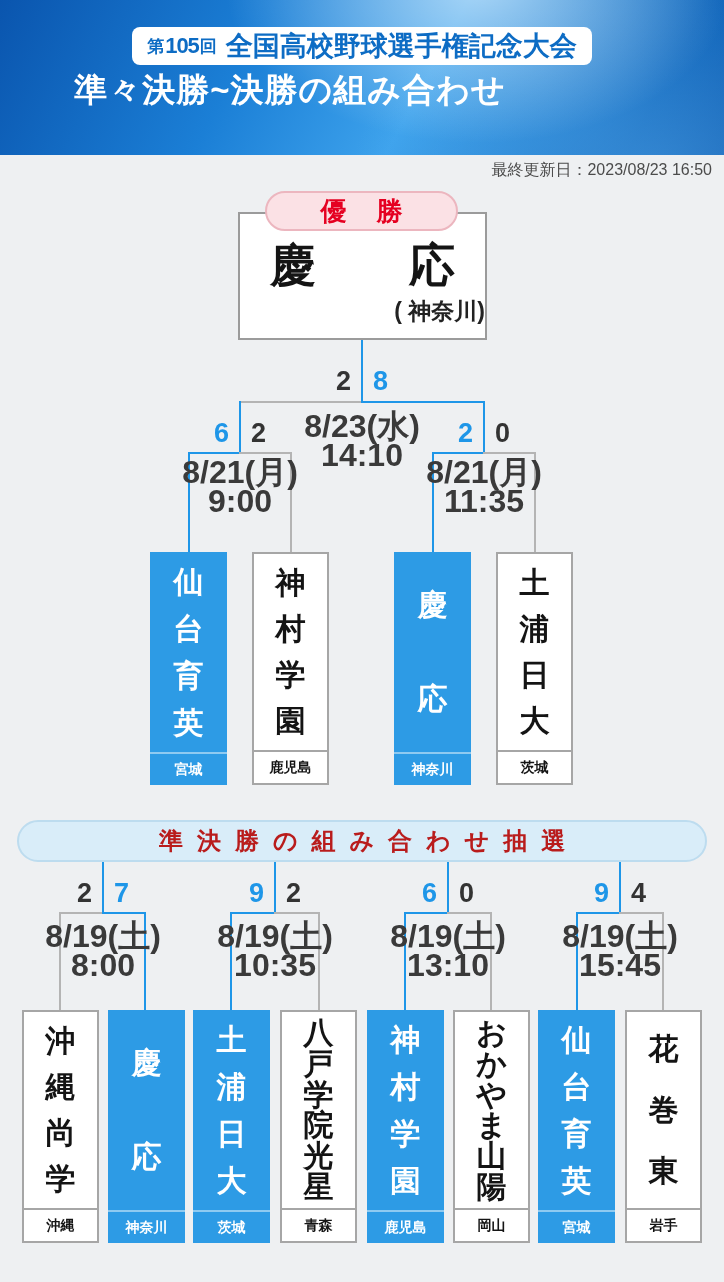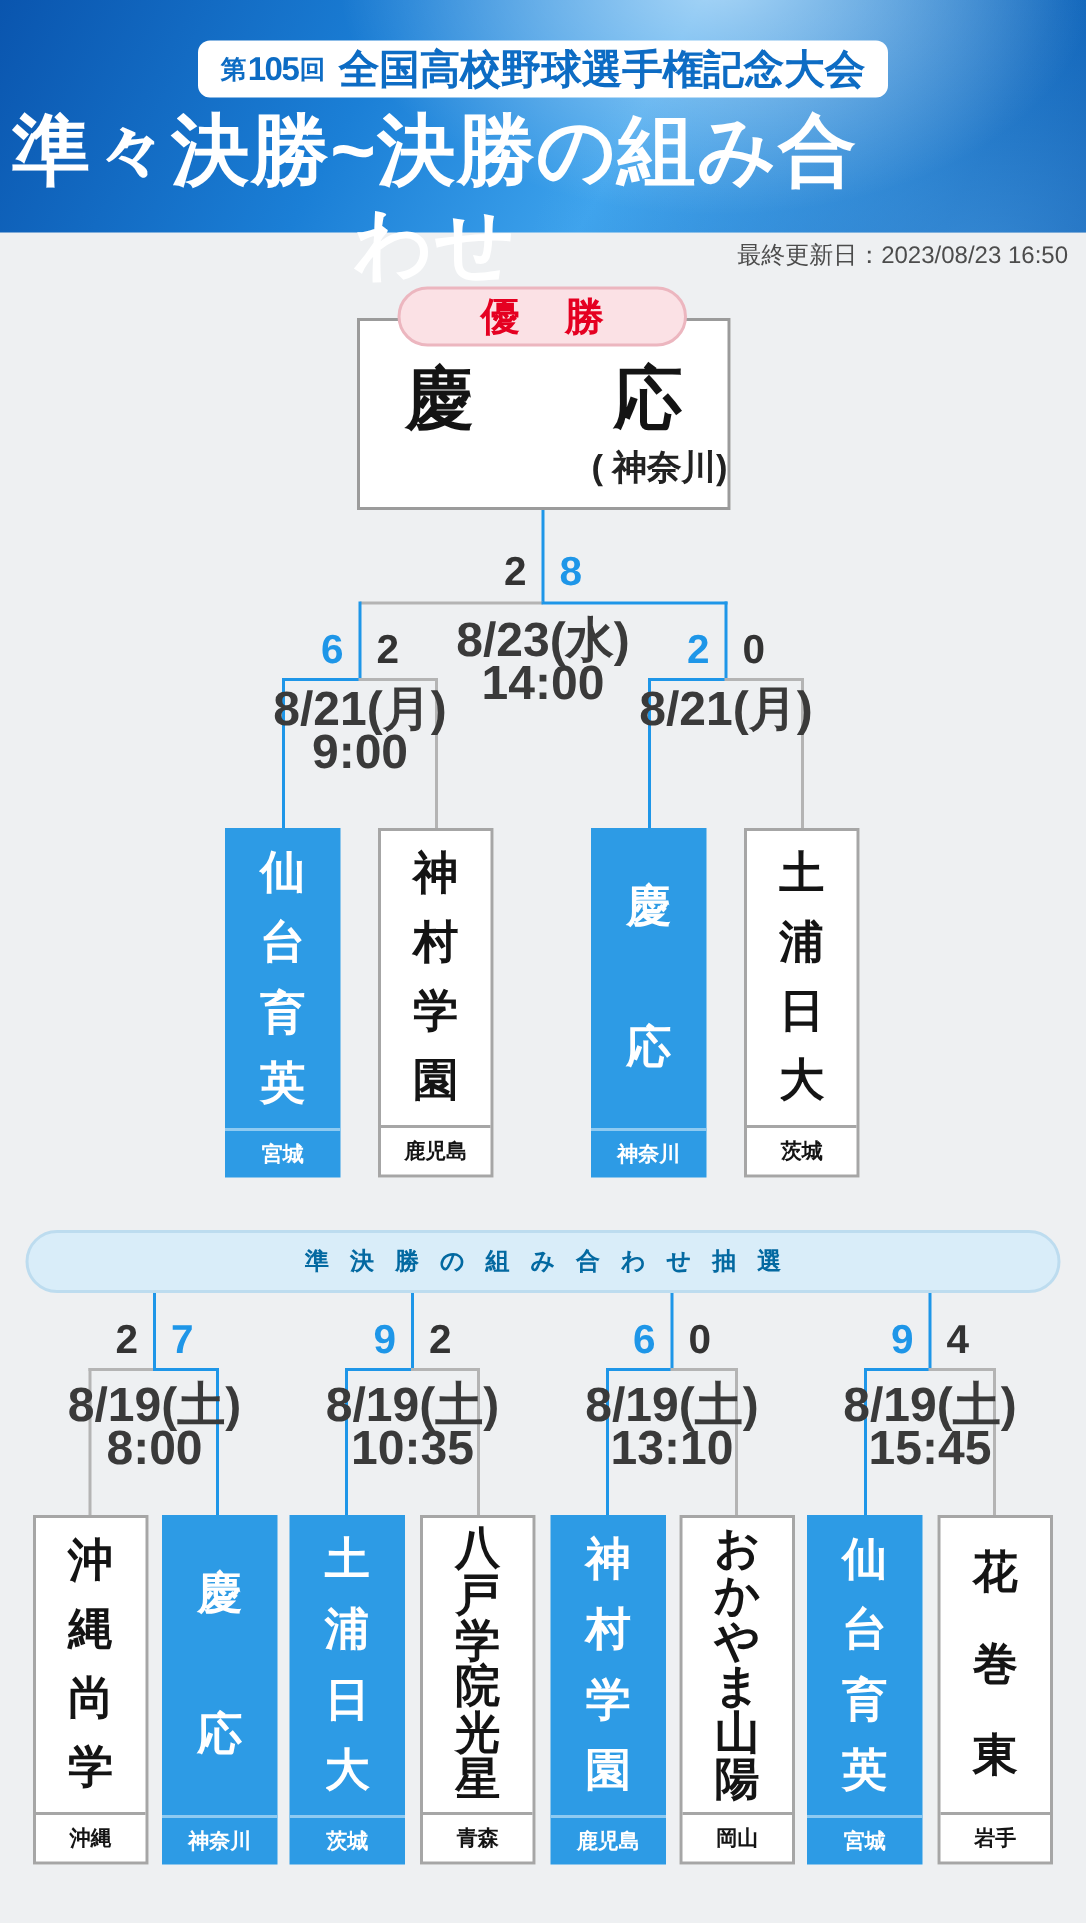--- a/index.html
+++ b/index.html
@@ -22,21 +22,21 @@
     position:absolute; left:132px; top:27px; width:460px; height:38px;
     background:#fff; border-radius:8px;
     display:flex; align-items:center; justify-content:center;
     color:#0d6cc4; white-space:nowrap;
   }
   .badge .sm { font-size:17px; font-weight:700; }
   .badge .num { font-size:22px; font-weight:800; letter-spacing:-1px; line-height:1; margin:0 1px; }
   .badge .ttl { font-size:27px; font-weight:800; margin-left:9px; letter-spacing:0px; }
   .main-title {
     position:absolute; left:0; top:70px; width:580px; text-align:center;
-    color:#ffffff; font-size:52px; font-weight:800; letter-spacing:1px; line-height:1.2;
+    color:#ffffff; font-size:33px; font-weight:800; letter-spacing:1px; line-height:1.2;
   }
   .updated {
     position:absolute; top:160px; right:12px;
     font-size:16px; color:#4c4c4c;
   }
 
   
   .champ-box {
     position:absolute; left:238px; top:212px; width:249px; height:128px;
     background:#fff; border:2px solid #9b9b9b;
@@ -76,21 +76,21 @@
   .date-block {
     position:absolute; width:140px; text-align:center;
     font-size:32px; font-weight:600; color:#3a3a3a; line-height:29px;
   }
 
   
   .banner {
     position:absolute; left:17px; top:820px; width:690px; height:42px;
     background:#d9edf9; border:2px solid #bddcef; border-radius:21px;
     display:flex; align-items:center; justify-content:center;
-    font-size:16px; font-weight:800; color:#0369a1;
+    font-size:24px; font-weight:800; color:#b91c1c;
     letter-spacing:14px; padding-left:14px;
   }
 
   
   .tb {
     position:absolute; width:77px; height:233px;
     display:flex; flex-direction:column;
   }
   .tb .nm {
     flex:1; display:flex; flex-direction:column;
@@ -136,21 +136,21 @@
   <div class="ln h blue" style="left:361px;top:401px;width:124px;"></div>
   <div class="ln v blue" style="left:239px;top:401px;height:52px;"></div>
   <div class="ln v blue" style="left:483px;top:401px;height:52px;"></div>
 
   <div class="score" style="left:317px;top:368px;">
     <span class="l lose">2</span>
     <span class="r win">8</span>
   </div>
   <div class="date-block" style="left:292px;top:412px;">
     <div>8/23(水)</div>
-    <div>14:00</div>
+    <div>14:10</div>
   </div>
 
   <div class="ln h blue" style="left:188px;top:452px;width:53px;"></div>
   <div class="ln h gray" style="left:239px;top:452px;width:53px;"></div>
   <div class="ln v blue" style="left:188px;top:452px;height:100px;"></div>
   <div class="ln v gray" style="left:290px;top:452px;height:100px;"></div>
   <div class="score" style="left:195px;top:420px;">
     <span class="l win">6</span>
     <span class="r lose">2</span>
   </div>
@@ -162,20 +162,21 @@
   <div class="ln h blue" style="left:432px;top:452px;width:53px;"></div>
   <div class="ln h gray" style="left:483px;top:452px;width:53px;"></div>
   <div class="ln v blue" style="left:432px;top:452px;height:100px;"></div>
   <div class="ln v gray" style="left:534px;top:452px;height:100px;"></div>
   <div class="score" style="left:439px;top:420px;">
     <span class="l win">2</span>
     <span class="r lose">0</span>
   </div>
   <div class="date-block" style="left:414px;top:458px;">
     <div>8/21(月)</div>
+    <div>11:35</div>
   </div>
 
   <div class="tb blue" style="left:150px;top:552px;">
     <div class="nm">
         <span>仙</span>
         <span>台</span>
         <span>育</span>
         <span>英</span>
       </div>
     <div class="pf">宮城</div>

